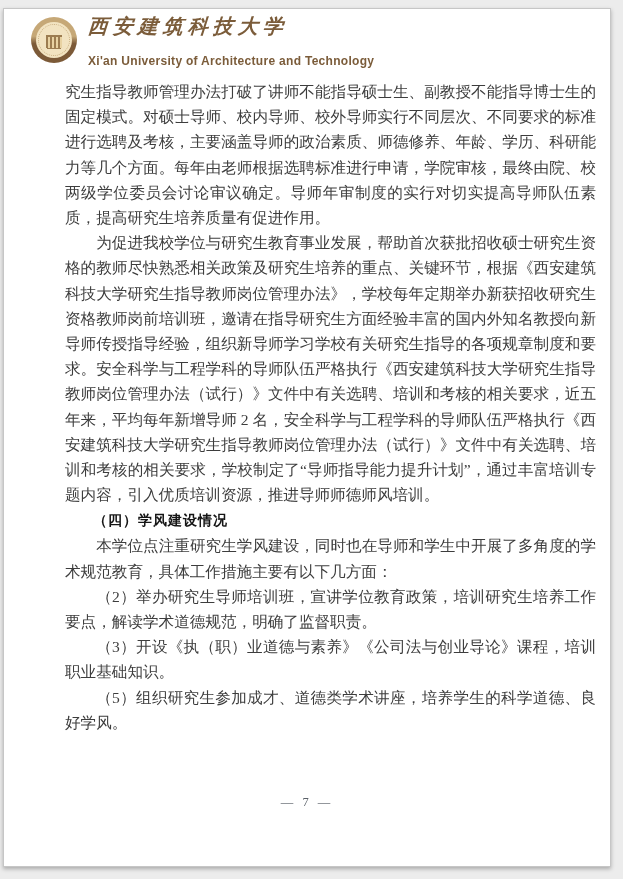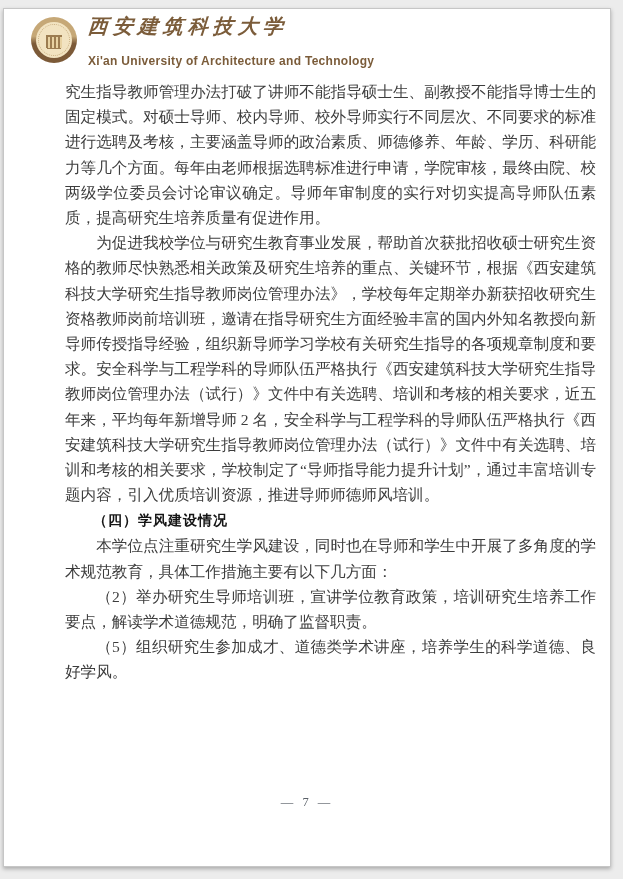--- a/index.html
+++ b/index.html
@@ -89,19 +89,20 @@
         <div class="name-en">Xi'an University of Architecture and Technology</div>
       </div>
     </div>
 
     <div class="doc-body">
       <p class="para">究生指导教师管理办法打破了讲师不能指导硕士生、副教授不能指导博士生的固定模式。对硕士导师、校内导师、校外导师实行不同层次、不同要求的标准进行选聘及考核，主要涵盖导师的政治素质、师德修养、年龄、学历、科研能力等几个方面。每年由老师根据选聘标准进行申请，学院审核，最终由院、校两级学位委员会讨论审议确定。导师年审制度的实行对切实提高导师队伍素质，提高研究生培养质量有促进作用。</p>
       <p class="para indent">为促进我校学位与研究生教育事业发展，帮助首次获批招收硕士研究生资格的教师尽快熟悉相关政策及研究生培养的重点、关键环节，根据《西安建筑科技大学研究生指导教师岗位管理办法》，学校每年定期举办新获招收研究生资格教师岗前培训班，邀请在指导研究生方面经验丰富的国内外知名教授向新导师传授指导经验，组织新导师学习学校有关研究生指导的各项规章制度和要求。安全科学与工程学科的导师队伍严格执行《西安建筑科技大学研究生指导教师岗位管理办法（试行）》文件中有关选聘、培训和考核的相关要求，近五年来，平均每年新增导师 2 名，安全科学与工程学科的导师队伍严格执行《西安建筑科技大学研究生指导教师岗位管理办法（试行）》文件中有关选聘、培训和考核的相关要求，学校制定了“导师指导能力提升计划”，通过丰富培训专题内容，引入优质培训资源，推进导师师德师风培训。</p>
       <h3 class="heading">（四）学风建设情况</h3>
       <p class="para indent">本学位点注重研究生学风建设，同时也在导师和学生中开展了多角度的学术规范教育，具体工作措施主要有以下几方面：</p>
       <p class="para indent">（2）举办研究生导师培训班，宣讲学位教育政策，培训研究生培养工作要点，解读学术道德规范，明确了监督职责。</p>
+      <p class="para indent">（3）开设《执（职）业道德与素养》《公司法与创业导论》课程，培训职业基础知识。</p>
       <p class="para indent">（5）组织研究生参加成才、道德类学术讲座，培养学生的科学道德、良好学风。</p>
     </div>
 
     <div class="page-number">— 7 —</div>
 
   </div>
 </div>
 
 </body></html>

